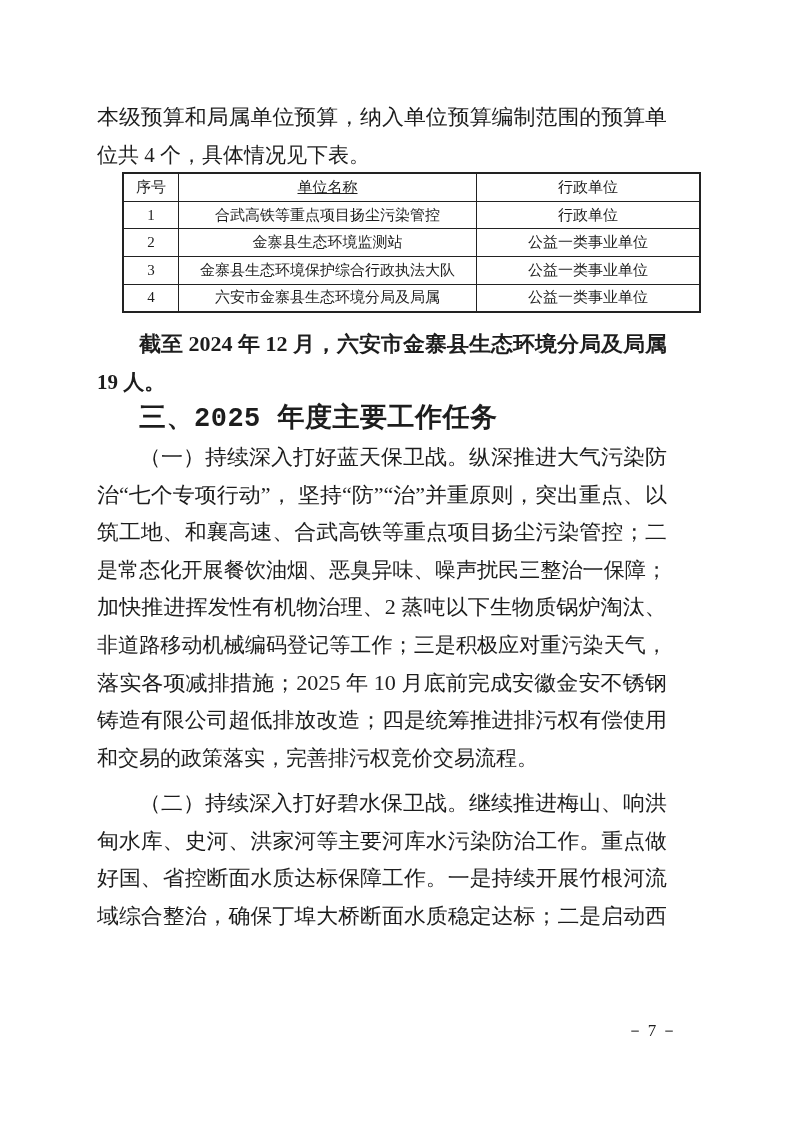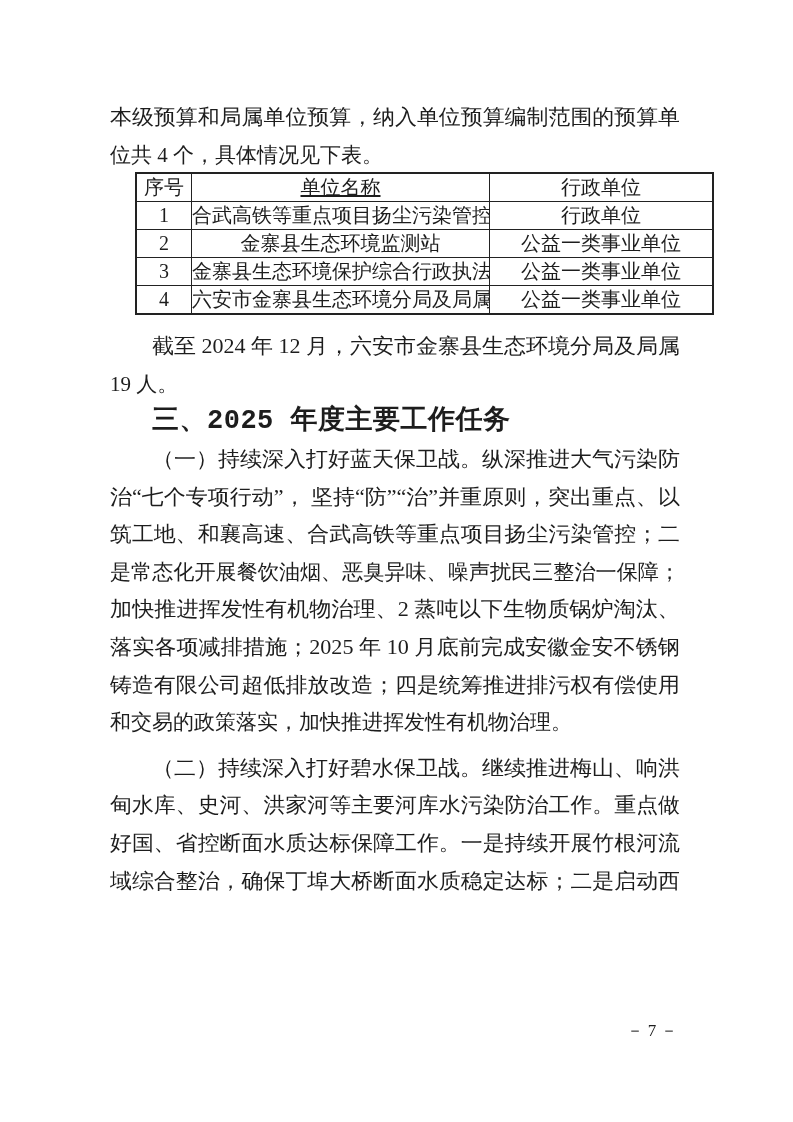--- a/index.html
+++ b/index.html
@@ -6,21 +6,21 @@
   .page {
     position:relative;
     width:793px; height:1122px;
     background:#ffffff;
     color:#1d1d1d;
     font-family:"Liberation Serif","DejaVu Serif",serif;
     overflow:hidden;
   }
   .content {
     position:absolute;
-    left:110px; top:99px;
+    left:97px; top:99px;
     width:570px;
   }
   .line {
     height:37.6px;
     line-height:37.6px;
     font-size:21px;
     white-space:nowrap;
   }
   .line > span {
     display:inline-block;
@@ -35,38 +35,38 @@
     padding-left:42px;
     font-family:Liberation Mono, monospace;
     letter-spacing:0.5px;
     white-space:nowrap;
   }
   table.units {
     margin:-2px 0 2px 25px;
     width:573px;
     border-collapse:collapse;
     table-layout:fixed;
-    font-size:20px;
+    font-size:15px;
     color:#1d1d1d;
     border:2px solid #222222;
   }
   table.units td {
     border:1.5px solid #222222;
     text-align:center;
     vertical-align:middle;
     height:26.6px;
     padding:0;
     overflow:hidden;
     white-space:nowrap;
   }
   .col-no   { width:54px; }
   .col-name { width:297px;text-decoration:underline; }
   .col-type { width:222px; }
   .para-gap { margin-top:8px; }
-  .p2-gap   { margin-top:13px; }
+  .p2-gap   { margin-top:13px;font-weight:bold; }
   .footer {
     position:absolute;
     top:1021px; left:597px;
     width:110px;
     text-align:center;
     font-size:17px;
     line-height:20px;
     color:#1d1d1d;
   }
 </style>
@@ -117,23 +117,24 @@
     </div>
 
     <div class="heading-line">三、2025 年度主要工作任务</div>
 
     <div>
       <div class="line indent"><span style="transform: scaleX(1.04762); transform-origin: 0px 50%;">（一）持续深入打好蓝天保卫战。纵深推进大气污染防</span></div>
       <div class="line"><span style="transform: scaleX(1.04743); transform-origin: 0px 50%;">治“七个专项行动”， 坚持“防”“治”并重原则，突出重点、以</span></div>
       <div class="line"><span style="transform: scaleX(1.04396); transform-origin: 0px 50%;">筑工地、和襄高速、合武高铁等重点项目扬尘污染管控；二</span></div>
       <div class="line"><span style="transform: scaleX(1.00529); transform-origin: 0px 50%;">是常态化开展餐饮油烟、恶臭异味、噪声扰民三整治一保障；</span></div>
       <div class="line"><span style="transform: scaleX(1.05409); transform-origin: 0px 50%;">加快推进挥发性有机物治理、2 蒸吨以下生物质锅炉淘汰、</span></div>
+      <div class="line"><span style="transform: scaleX(1.00529); transform-origin: 0px 50%;">非道路移动机械编码登记等工作；三是积极应对重污染天气，</span></div>
       <div class="line"><span style="transform: scaleX(1.05409); transform-origin: 0px 50%;">落实各项减排措施；2025 年 10 月底前完成安徽金安不锈钢</span></div>
       <div class="line"><span style="transform: scaleX(1.04396); transform-origin: 0px 50%;">铸造有限公司超低排放改造；四是统筹推进排污权有偿使用</span></div>
-      <div class="line"><span>和交易的政策落实，加快推进挥发性有机物治理。</span></div>
+      <div class="line"><span>和交易的政策落实，完善排污权竞价交易流程。</span></div>
     </div>
 
     <div class="para-gap">
       <div class="line indent"><span style="transform: scaleX(1.04762); transform-origin: 0px 50%;">（二）持续深入打好碧水保卫战。继续推进梅山、响洪</span></div>
       <div class="line"><span style="transform: scaleX(1.04396); transform-origin: 0px 50%;">甸水库、史河、洪家河等主要河库水污染防治工作。重点做</span></div>
       <div class="line"><span style="transform: scaleX(1.04396); transform-origin: 0px 50%;">好国、省控断面水质达标保障工作。一是持续开展竹根河流</span></div>
       <div class="line"><span style="transform: scaleX(1.04396); transform-origin: 0px 50%;">域综合整治，确保丁埠大桥断面水质稳定达标；二是启动西</span></div>
     </div>
 
   </div>

